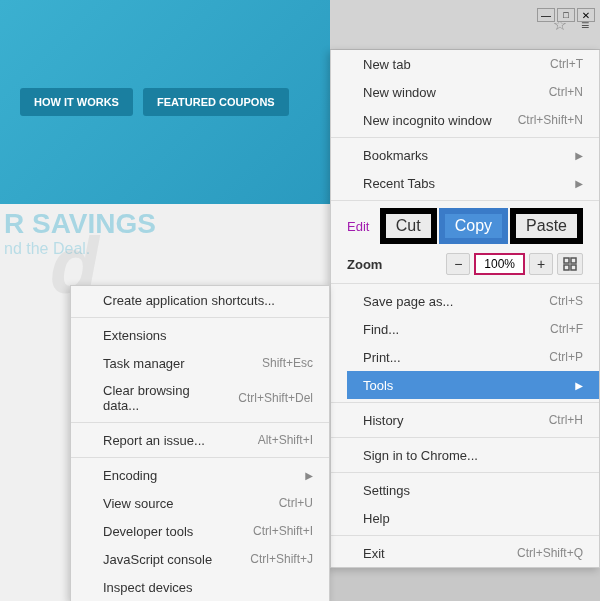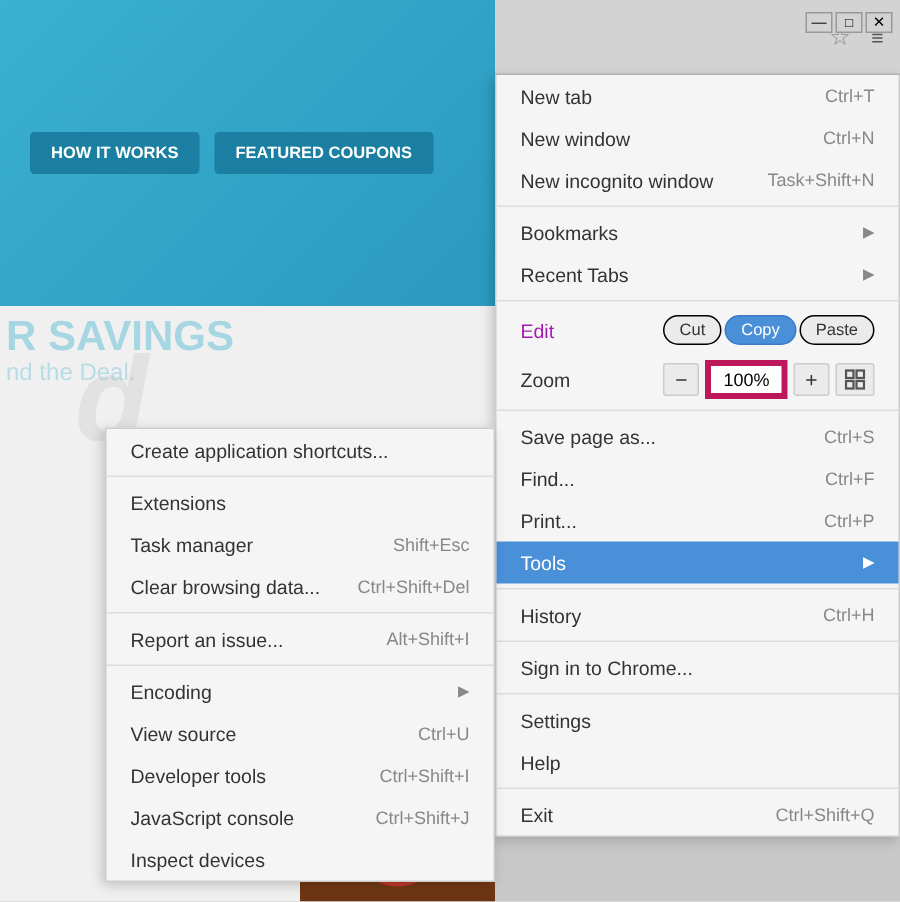--- a/index.html
+++ b/index.html
@@ -138,20 +138,21 @@
     }
 
     .menu-item {
       display: flex;
       align-items: center;
       justify-content: space-between;
       padding: 6px 16px;
       cursor: pointer;
       color: #333;
       min-height: 28px;
+      margin-left: 16px;
     }
 
     .menu-item.highlighted {
       background: #4a90d9;
       color: white;
     }
 
     .menu-separator {
       height: 1px;
       background: #ddd;
@@ -186,47 +187,48 @@
       flex: 1;
       color: #a21caf;
     }
 
     .edit-buttons {
       display: flex;
       gap: 2px;
     }
 
     .edit-btn {
-      border: 1px solid #000000;
+      border: 6px solid #000000;
       background: #ebebeb;
       padding: 3px 10px;
-      font-size: 11px;
+      font-size: 16px;
       color: #333;
       cursor: pointer;
-      border-radius: 10px;
+      border-radius: 0;
     }
 
     .edit-btn.active {
       background: #4a90d9;
       color: white;
       border-color: #3a7bc8;
     }
 
     
     .zoom-row {
       display: flex;
       align-items: center;
       padding: 4px 16px;
       gap: 6px;
       min-height: 32px;
     }
 
     .zoom-label {
       flex: 1;
       color: #333;
+      font-weight: bold;
     }
 
     .zoom-controls {
       display: flex;
       align-items: center;
       gap: 4px;
     }
 
     .zoom-btn {
       border: 1px solid #ccc;
@@ -236,21 +238,21 @@
       display: flex;
       align-items: center;
       justify-content: center;
       font-size: 14px;
       color: #333;
       cursor: pointer;
       border-radius: 2px;
     }
 
     .zoom-value {
-      border: 4px solid #be185d;
+      border: 2px solid #be185d;
       background: white;
       padding: 2px 8px;
       font-size: 12px;
       min-width: 44px;
       text-align: center;
     }
 
     .fullscreen-btn {
       border: 1px solid #ccc;
       background: #ebebeb;
@@ -320,21 +322,21 @@
     <span class="menu-shortcut">Ctrl+T</span>
   </div>
 
   <div class="menu-item">
     <span>New window</span>
     <span class="menu-shortcut">Ctrl+N</span>
   </div>
 
   <div class="menu-item">
     <span>New incognito window</span>
-    <span class="menu-shortcut">Task+Shift+N</span>
+    <span class="menu-shortcut">Ctrl+Shift+N</span>
   </div>
 
   <div class="menu-separator"></div>
 
   <div class="menu-item">
     <span>Bookmarks</span>
     <span class="menu-arrow">▶</span>
   </div>
 
   <div class="menu-item">

